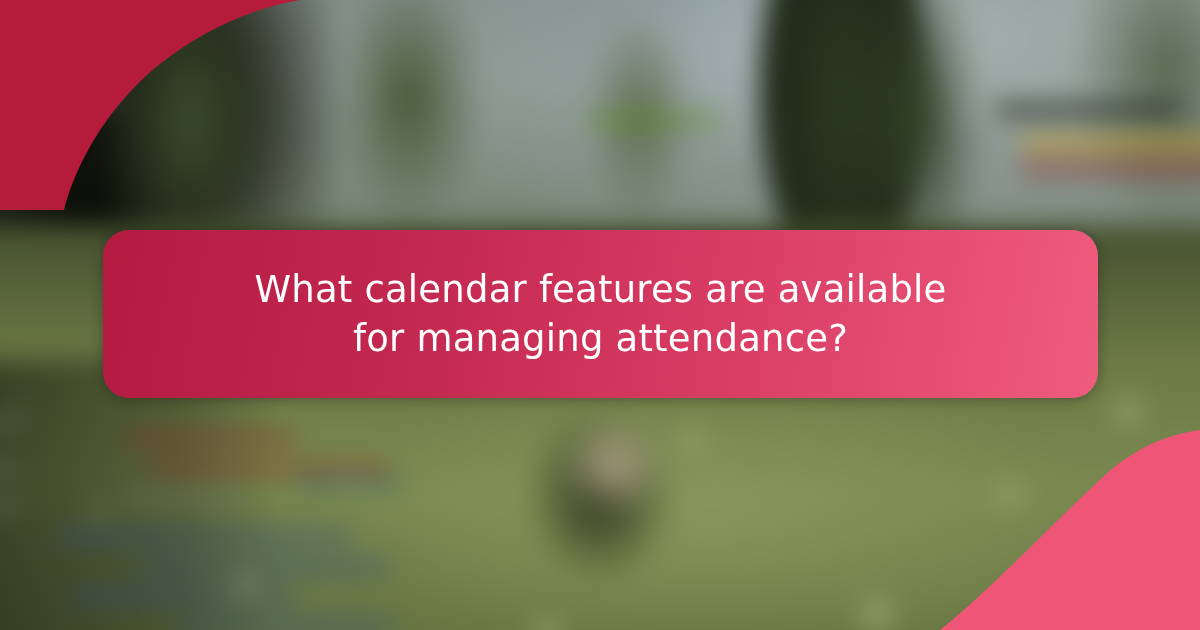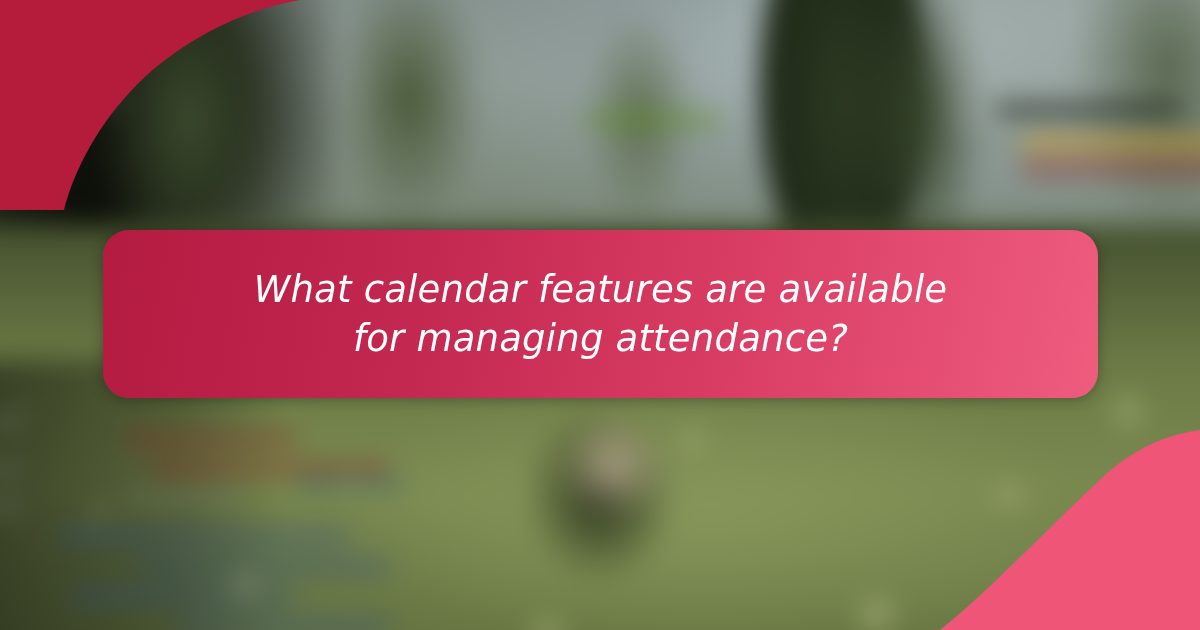--- a/index.html
+++ b/index.html
@@ -162,21 +162,20 @@
     padding: 0 56px;
   }
   .banner-text {
     color: #ffffff;
     font-size: 37px;
     line-height: 1.33;
     font-weight: 400;
     text-align: center;
     letter-spacing: .2px;
     max-width: 700px;
-    font-style: italic;
   }
 </style>
 </head>
 <body>
 
 <div id="stage">
 
   <div class="bg-root">
     <div class="bg-layer">
       <div class="sky"></div>

